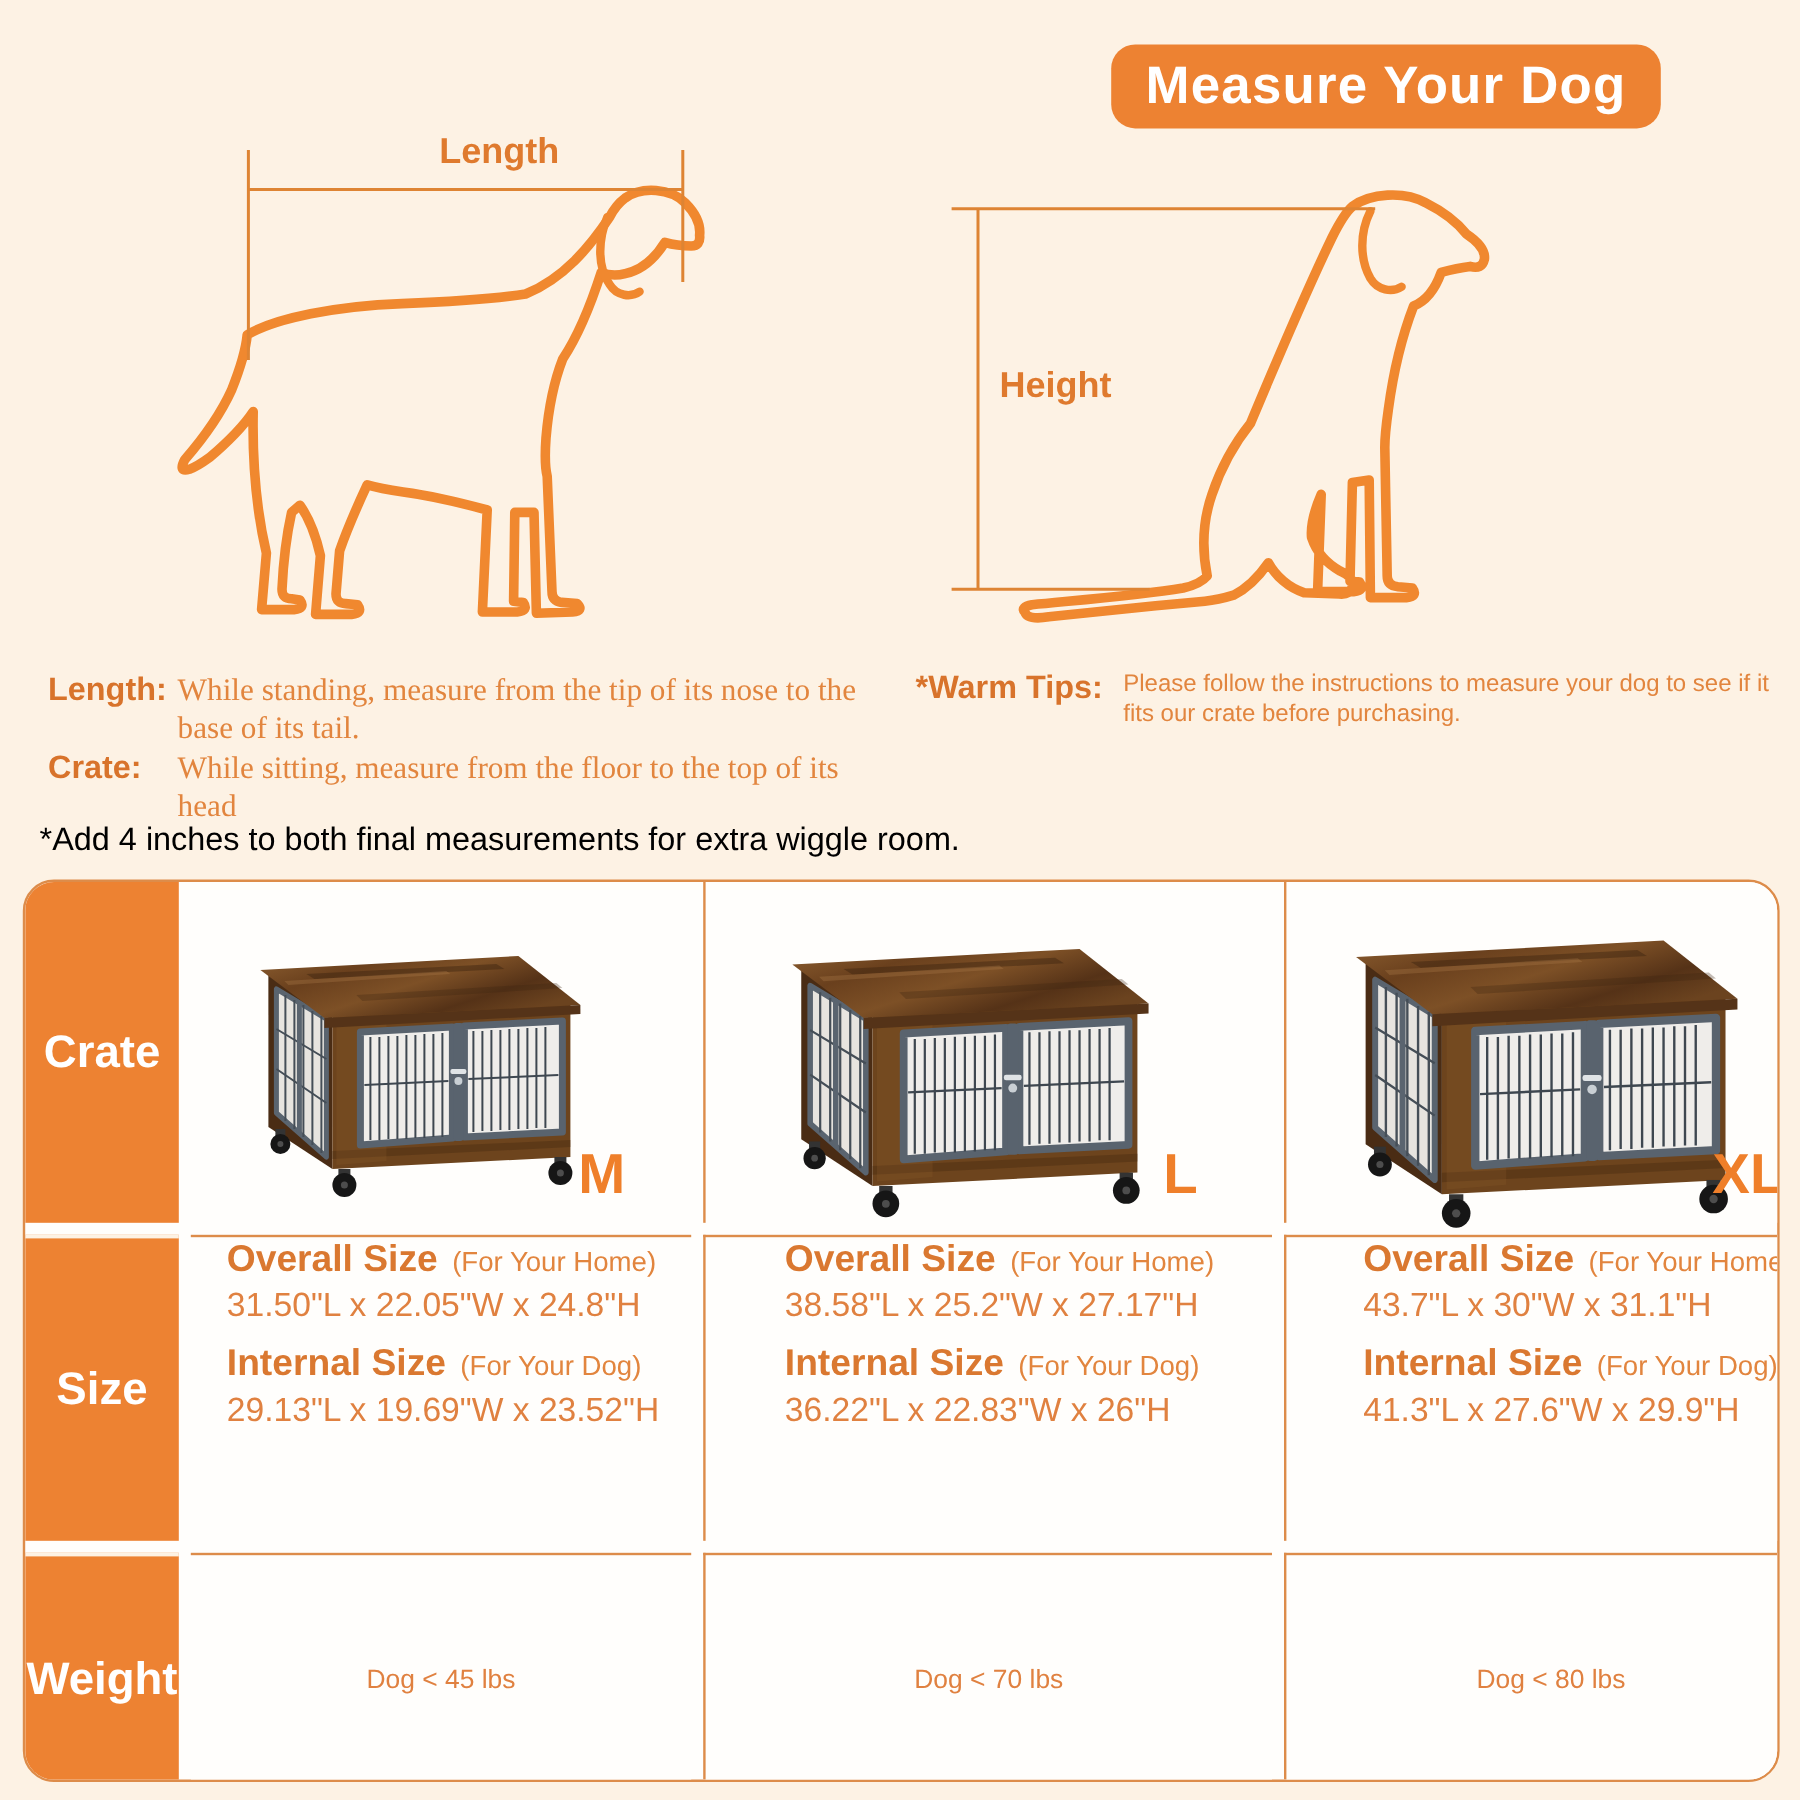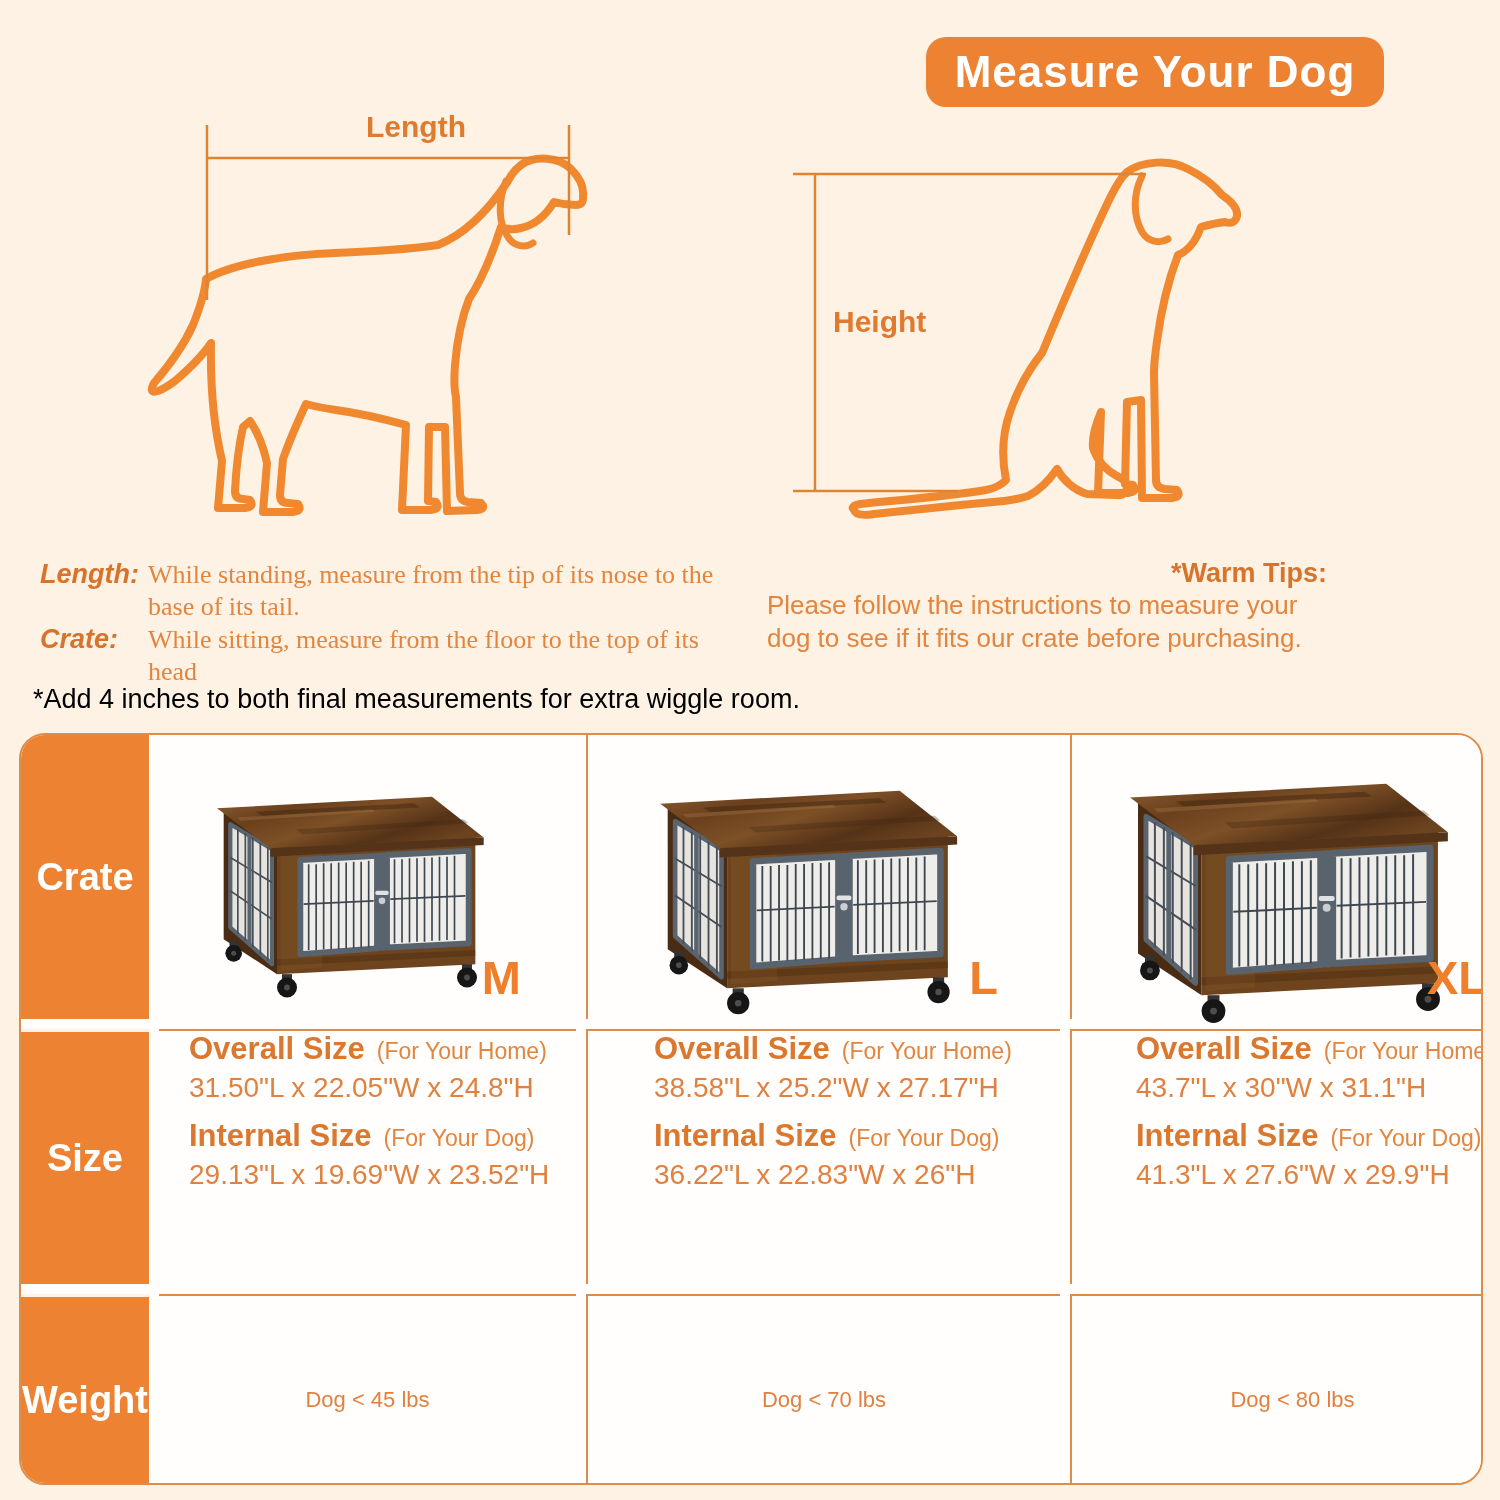--- a/index.html
+++ b/index.html
@@ -23,36 +23,35 @@
   .measure-label {
     position:absolute; color:#df7a2e; font-size:30px; font-weight:600;
   }
   .length-label { left:336px; top:110px; width:160px; text-align:center; }
   .height-label { left:833px; top:305px; }
   
   .instr-row { position:absolute; display:flex; align-items:flex-start; }
   .instr-row .lbl {
     font-size:27px; font-weight:bold; color:#d8732b; white-space:nowrap;
     width:106px;
-    font-style:italic;
   }
   .instr-row .txt {
     font-size:26px; color:#e2853e; line-height:1.22; width:588px; margin-left:2px;font-family:Liberation Serif, serif;
   }
   .row-length { left:40px; top:559px; }
   .row-height { left:40px; top:624px; }
   .note-line {
     position:absolute; left:33px; top:684px; font-size:27px; color:#000000;
   }
-  .warmtips { position:absolute; left:763px; top:558px; display:flex; align-items:flex-end;flex-direction:column; }
+  .warmtips { position:absolute; left:763px; top:558px; display:flex; align-items:flex-start; }
   .warmtips .lbl {
     font-size:27px; font-weight:bold; color:#d8732b; white-space:nowrap;
   }
   .warmtips .txt {
-    font-size:26px; color:#e2853e; line-height:1.25; width:560px; margin-left:4px;
+    font-size:20px; color:#e2853e; line-height:1.25; width:560px; margin-left:17px;
   }
   
   .size-table {
     position:absolute; left:19px; top:733px; width:1464px; height:752px;
     background:#fffefc; border:2px solid #dd8c4a; border-radius:26px;
     overflow:hidden;
     display:grid;
     grid-template-columns:128px 417px 474px 443px;
     grid-template-rows:284px 255px 209px;
     gap:10px;

